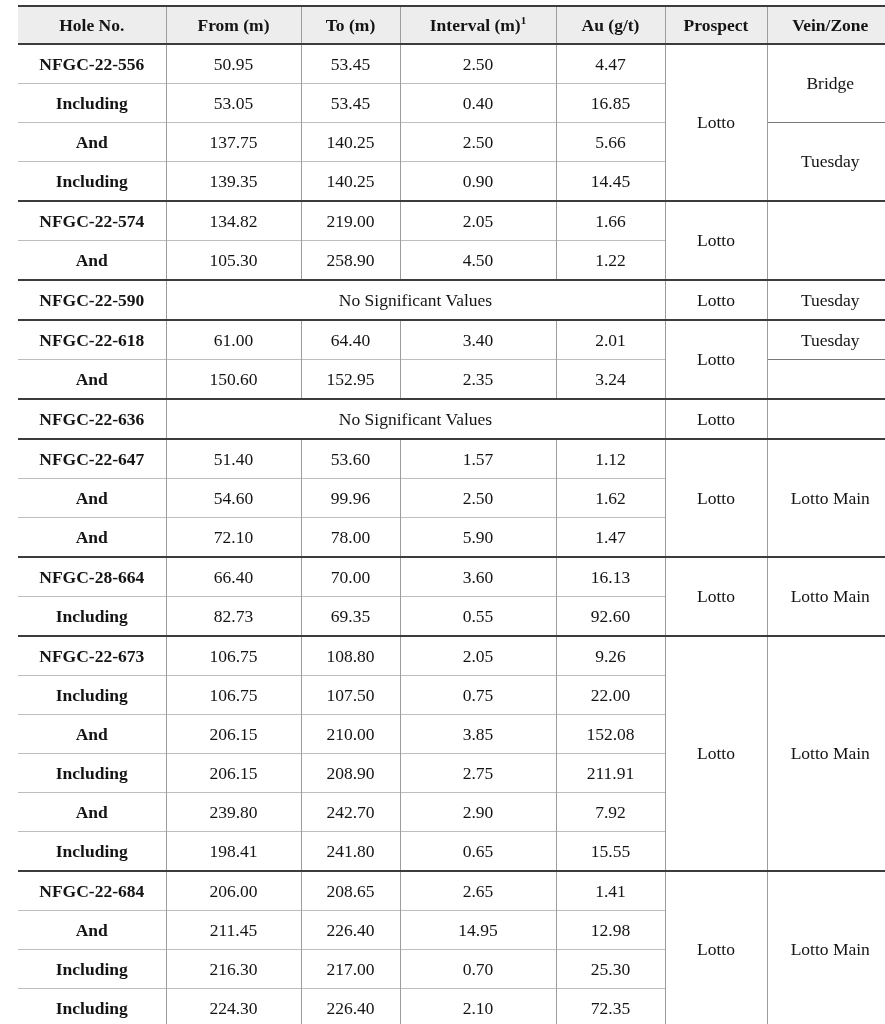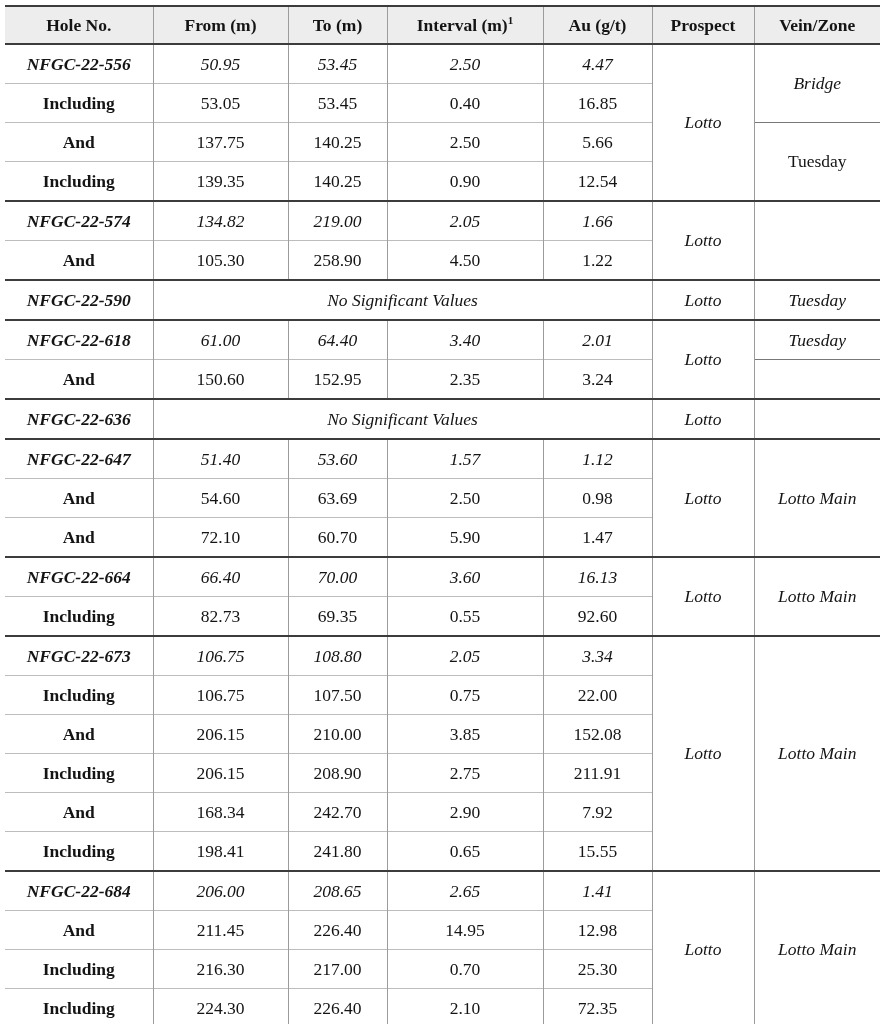--- a/index.html
+++ b/index.html
@@ -5,21 +5,21 @@
   html, body {
     margin: 0;
     padding: 0;
     background: #ffffff;
     width: 885px;
   }
   .page {
     width: 885px;
     height: 1024px;
     box-sizing: border-box;
-    padding: 5px 5px 0 5px;
+    padding: 5px 5px 0 18px;
     background: #ffffff;
     font-family: "Liberation Serif", serif;
   }
   table.drill {
     border-collapse: collapse;
     table-layout: fixed;
     width: 875px;
     border-top: 2px solid #3c3c3c;
     border-bottom: 2px solid #9c9c9c;
   }
@@ -35,21 +35,21 @@
   }
   table.drill th {
     background: #ededed;
     height: 36px;
     font-weight: bold;
     border-bottom: 2px solid #3c3c3c;
   }
   table.drill td { height: 38px; background: #ffffff; }
   table.drill th + th,
   table.drill td + td { border-left: 1px solid #9c9c9c; }
-  tr.group-start td { border-top: 2px solid #3c3c3c; font-style: italic; }
+  tr.group-start td { border-top: 2px solid #3c3c3c; }
   tr.row-inner  td { border-top: 1px solid #bdbdbd; }
   tr.row-inner td.vdiv,
   td.vdiv { border-top: 1px solid #787878; }
   td.hole { font-weight: bold; }
   th sup { font-size: 11px; line-height: 0; }
 </style>
 </head>
 <body>
 
 <div class="page">
@@ -98,21 +98,21 @@
         <td>140.25</td>
         <td>2.50</td>
         <td>5.66</td>
         <td rowspan="2" class="vdiv">Tuesday</td>
       </tr>
       <tr class="row-inner">
         <td class="hole">Including</td>
         <td>139.35</td>
         <td>140.25</td>
         <td>0.90</td>
-        <td>12.54</td>
+        <td>14.45</td>
       </tr>
 
       <tr class="group-start">
         <td class="hole">NFGC-22-574</td>
         <td>134.82</td>
         <td>219.00</td>
         <td>2.05</td>
         <td>1.66</td>
         <td rowspan="2">Lotto</td>
         <td rowspan="2"></td>
@@ -162,55 +162,55 @@
         <td>51.40</td>
         <td>53.60</td>
         <td>1.57</td>
         <td>1.12</td>
         <td rowspan="3">Lotto</td>
         <td rowspan="3">Lotto Main</td>
       </tr>
       <tr class="row-inner">
         <td class="hole">And</td>
         <td>54.60</td>
-        <td>63.69</td>
+        <td>99.96</td>
         <td>2.50</td>
-        <td>0.98</td>
+        <td>1.62</td>
       </tr>
       <tr class="row-inner">
         <td class="hole">And</td>
         <td>72.10</td>
-        <td>60.70</td>
+        <td>78.00</td>
         <td>5.90</td>
         <td>1.47</td>
       </tr>
 
       <tr class="group-start">
-        <td class="hole">NFGC-22-664</td>
+        <td class="hole">NFGC-28-664</td>
         <td>66.40</td>
         <td>70.00</td>
         <td>3.60</td>
         <td>16.13</td>
         <td rowspan="2">Lotto</td>
         <td rowspan="2">Lotto Main</td>
       </tr>
       <tr class="row-inner">
         <td class="hole">Including</td>
         <td>82.73</td>
         <td>69.35</td>
         <td>0.55</td>
         <td>92.60</td>
       </tr>
 
       <tr class="group-start">
         <td class="hole">NFGC-22-673</td>
         <td>106.75</td>
         <td>108.80</td>
         <td>2.05</td>
-        <td>3.34</td>
+        <td>9.26</td>
         <td rowspan="6">Lotto</td>
         <td rowspan="6">Lotto Main</td>
       </tr>
       <tr class="row-inner">
         <td class="hole">Including</td>
         <td>106.75</td>
         <td>107.50</td>
         <td>0.75</td>
         <td>22.00</td>
       </tr>
@@ -223,21 +223,21 @@
       </tr>
       <tr class="row-inner">
         <td class="hole">Including</td>
         <td>206.15</td>
         <td>208.90</td>
         <td>2.75</td>
         <td>211.91</td>
       </tr>
       <tr class="row-inner">
         <td class="hole">And</td>
-        <td>168.34</td>
+        <td>239.80</td>
         <td>242.70</td>
         <td>2.90</td>
         <td>7.92</td>
       </tr>
       <tr class="row-inner">
         <td class="hole">Including</td>
         <td>198.41</td>
         <td>241.80</td>
         <td>0.65</td>
         <td>15.55</td>

